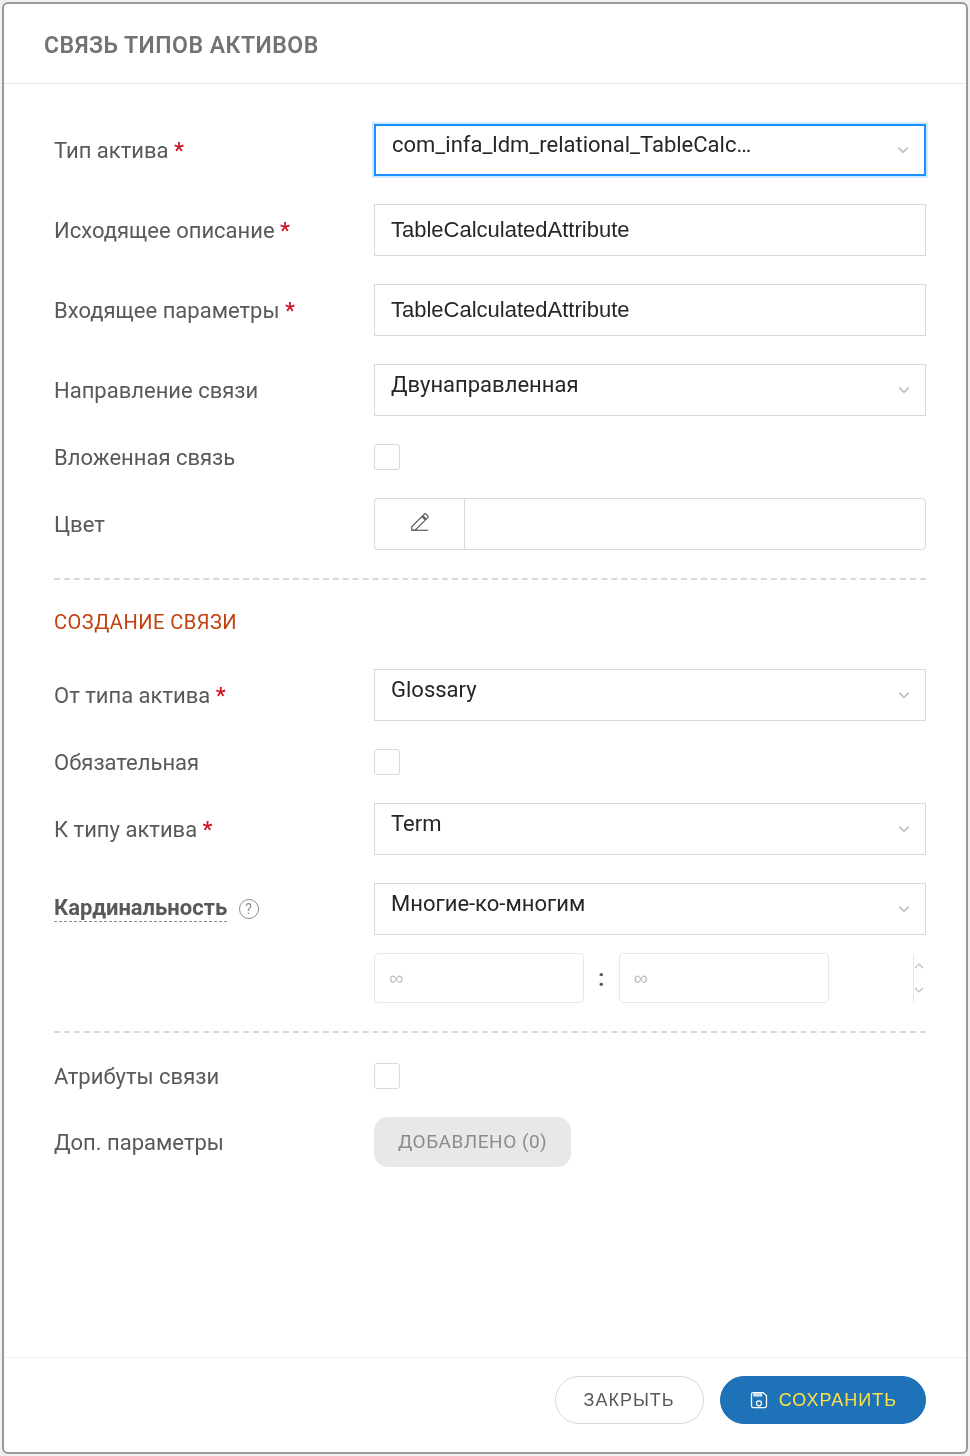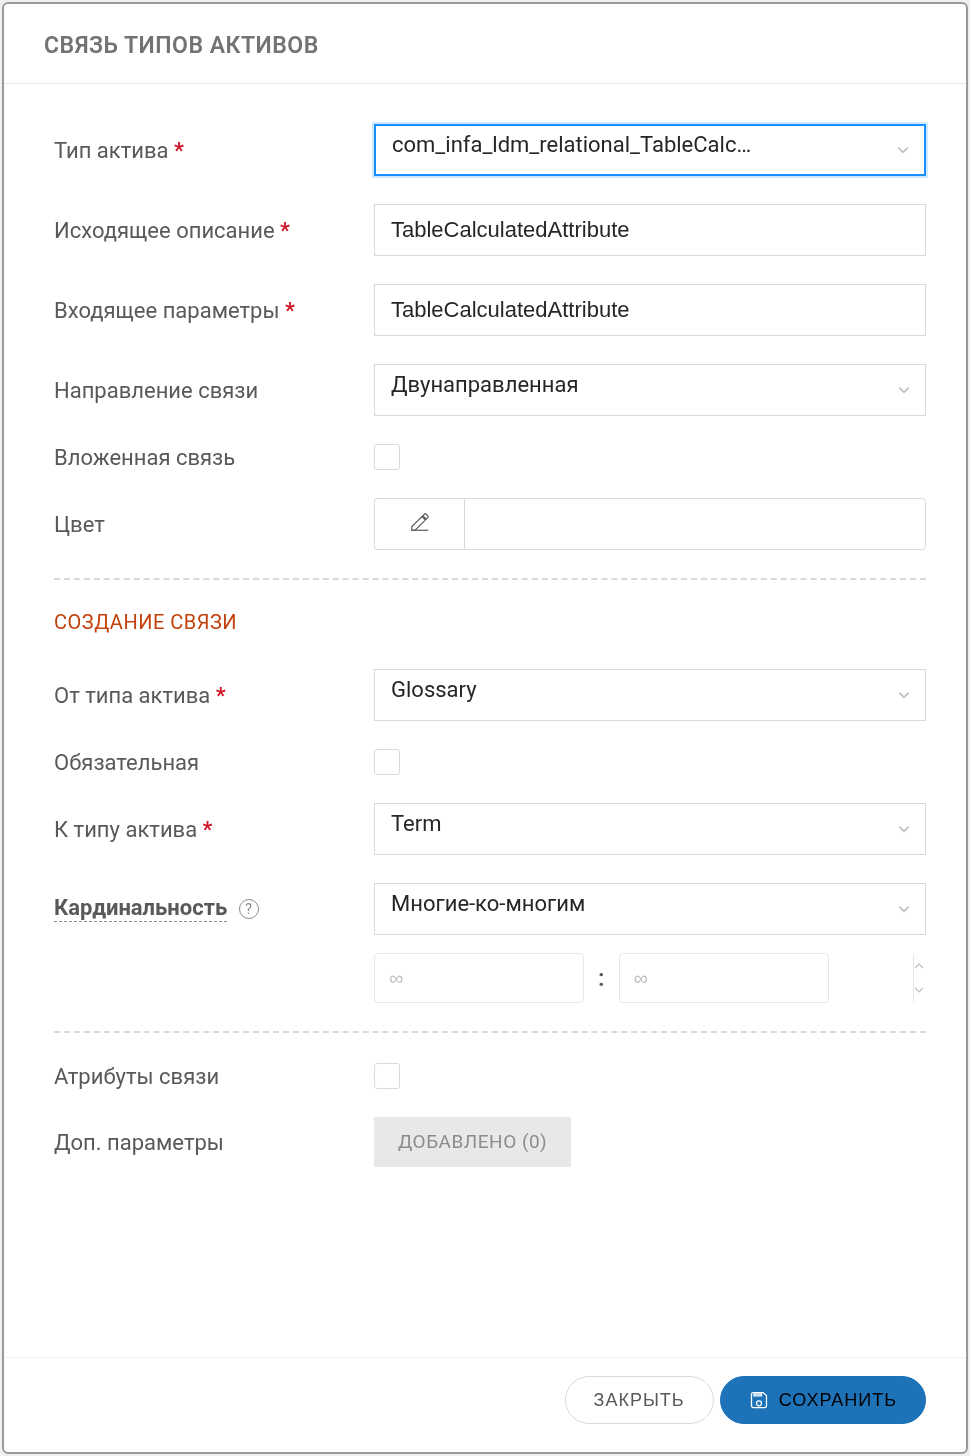--- a/index.html
+++ b/index.html
@@ -195,32 +195,32 @@
   font-size: 24px;
   color: #595959;
   font-weight: 600;
 }
 .btn-status {
   display: inline-block;
   height: 50px;
   padding: 0 24px;
   background: #e8e8e8;
   border: none;
-  border-radius: 0;
+  border-radius: 14px;
   color: #8c8c8c;
   font-size: 19px;
   letter-spacing: 0.5px;
   cursor: default;
   line-height: 50px;
 }
 .modal-footer {
   padding: 18px 40px 28px 40px;
   display: flex;
   justify-content: flex-end;
-  gap: 6px;
+  gap: 16px;
   border-top: 1px solid #f0f0f0;
 }
 .btn {
   height: 48px;
   padding: 0 28px;
   border-radius: 24px;
   font-size: 18px;
   letter-spacing: 1px;
   cursor: pointer;
   display: inline-flex;
@@ -228,21 +228,21 @@
   gap: 10px;
 }
 .btn-secondary {
   background: #fff;
   border: 1px solid #d9d9d9;
   color: #595959;
 }
 .btn-primary {
   background: #1d72b8;
   border: 1px solid #1d72b8;
-  color: #000000;
+  color: #fde047;
 }
 .save-icon { width: 20px; height: 20px; }
 </style>
 </head>
 <body>
 
 <div class="modal">
   <div class="modal-header">
     <div class="modal-title">СВЯЗЬ ТИПОВ АКТИВОВ</div>
   </div>

